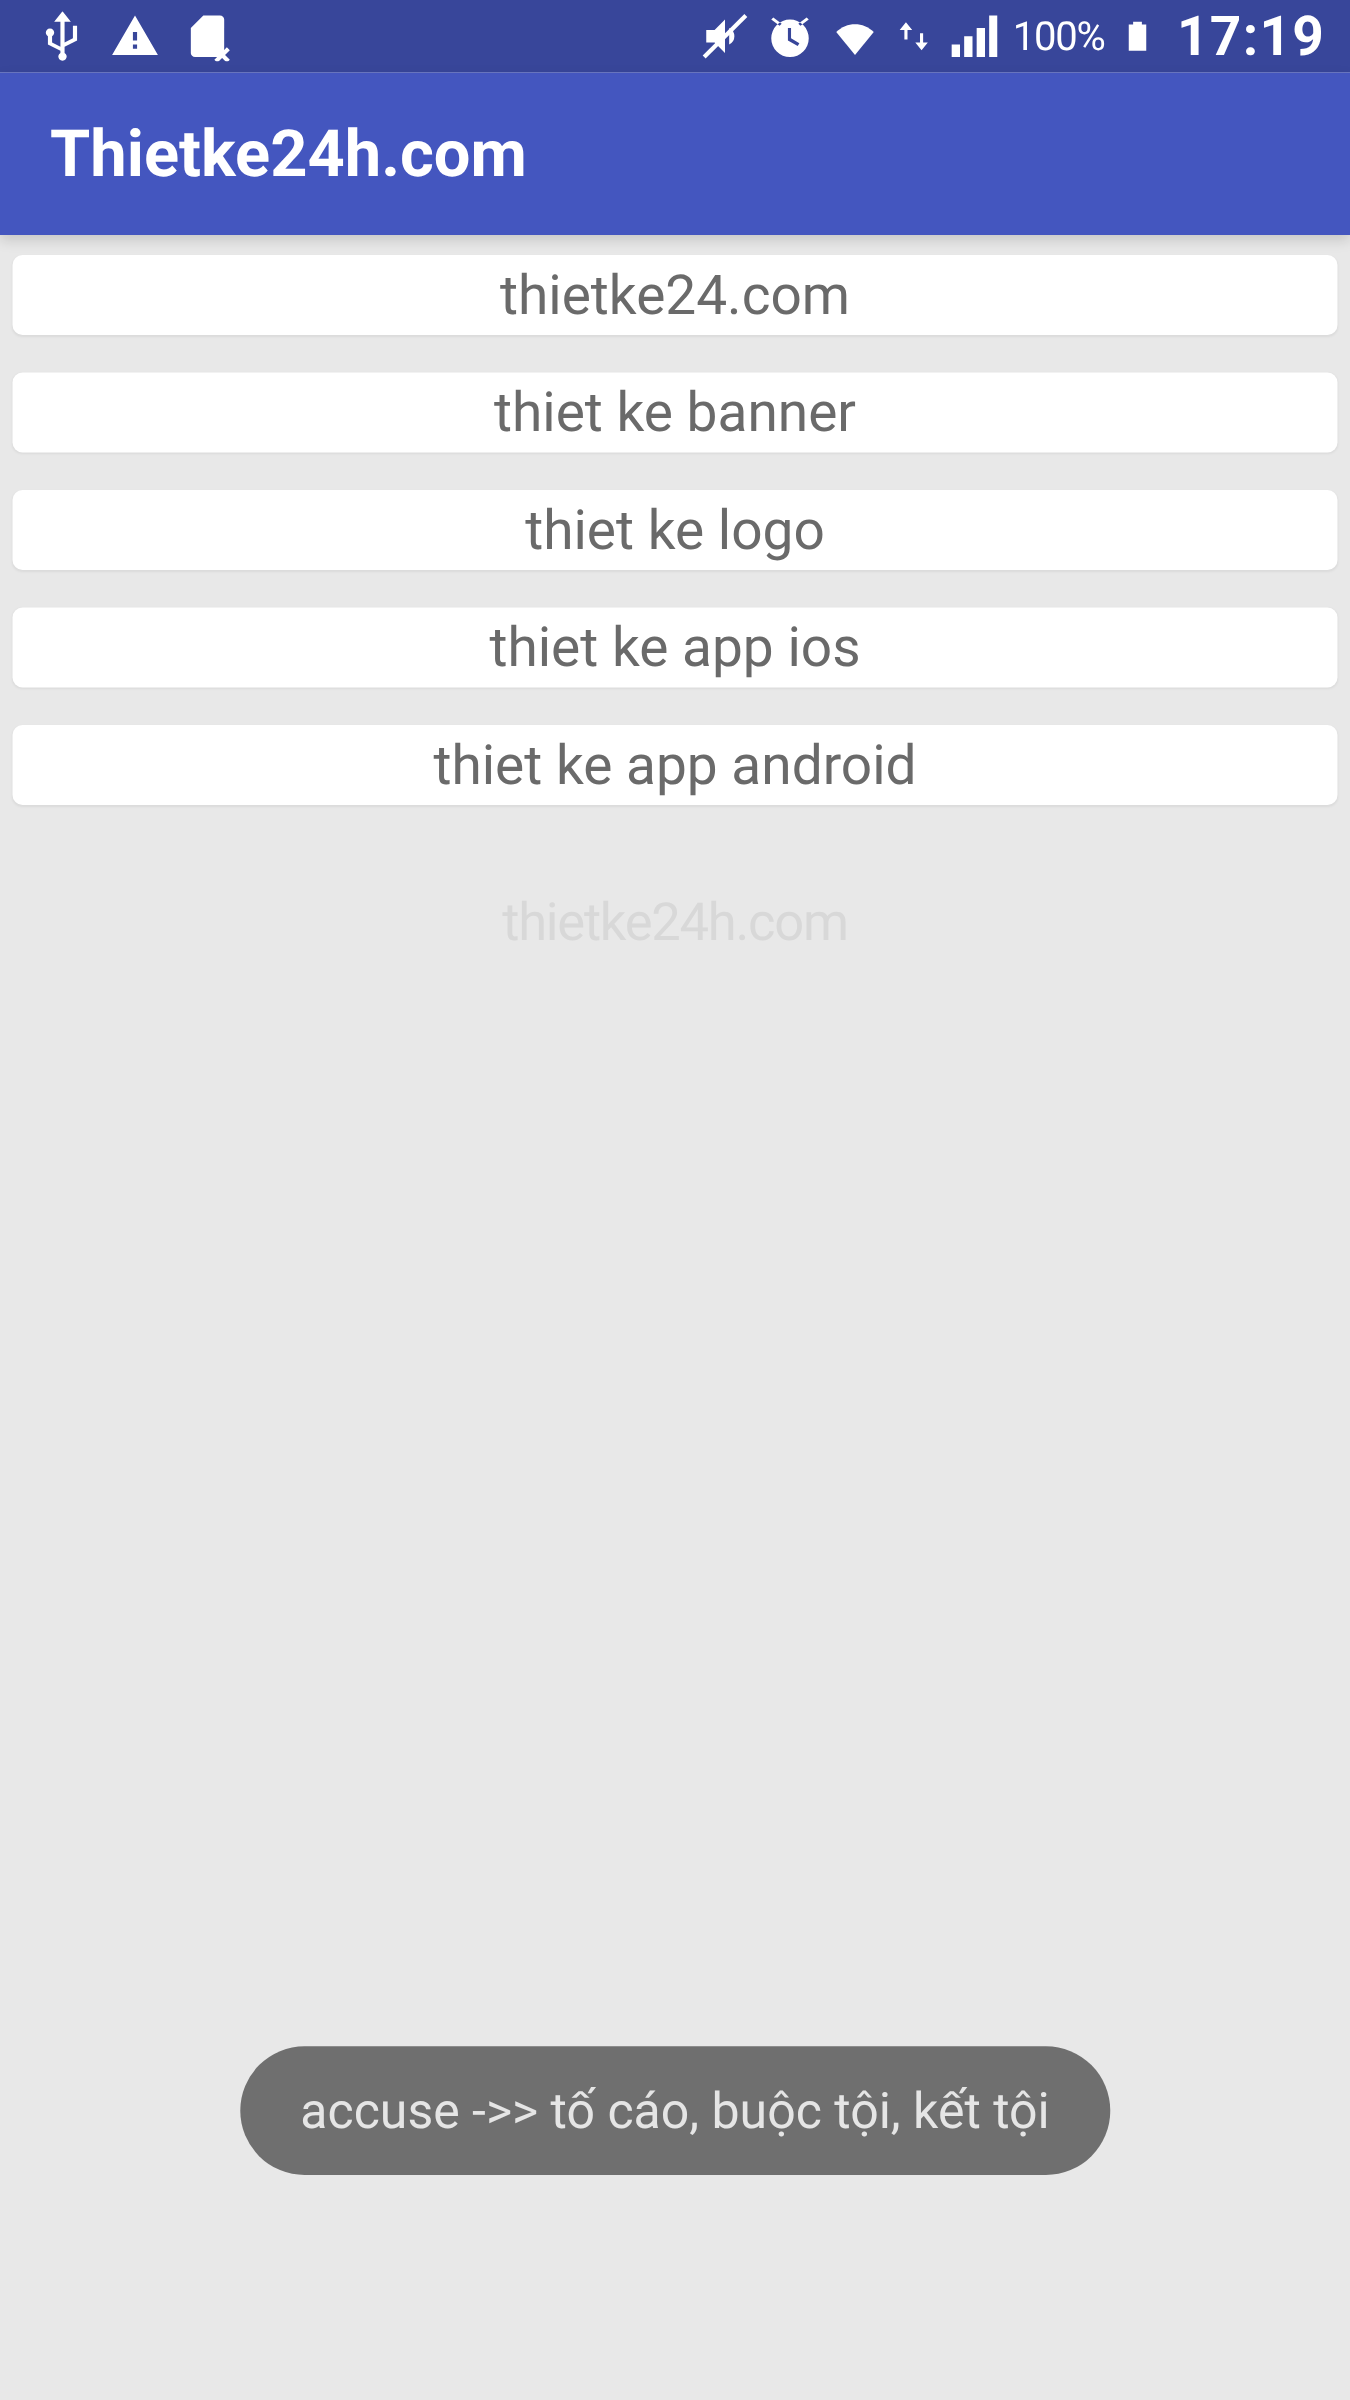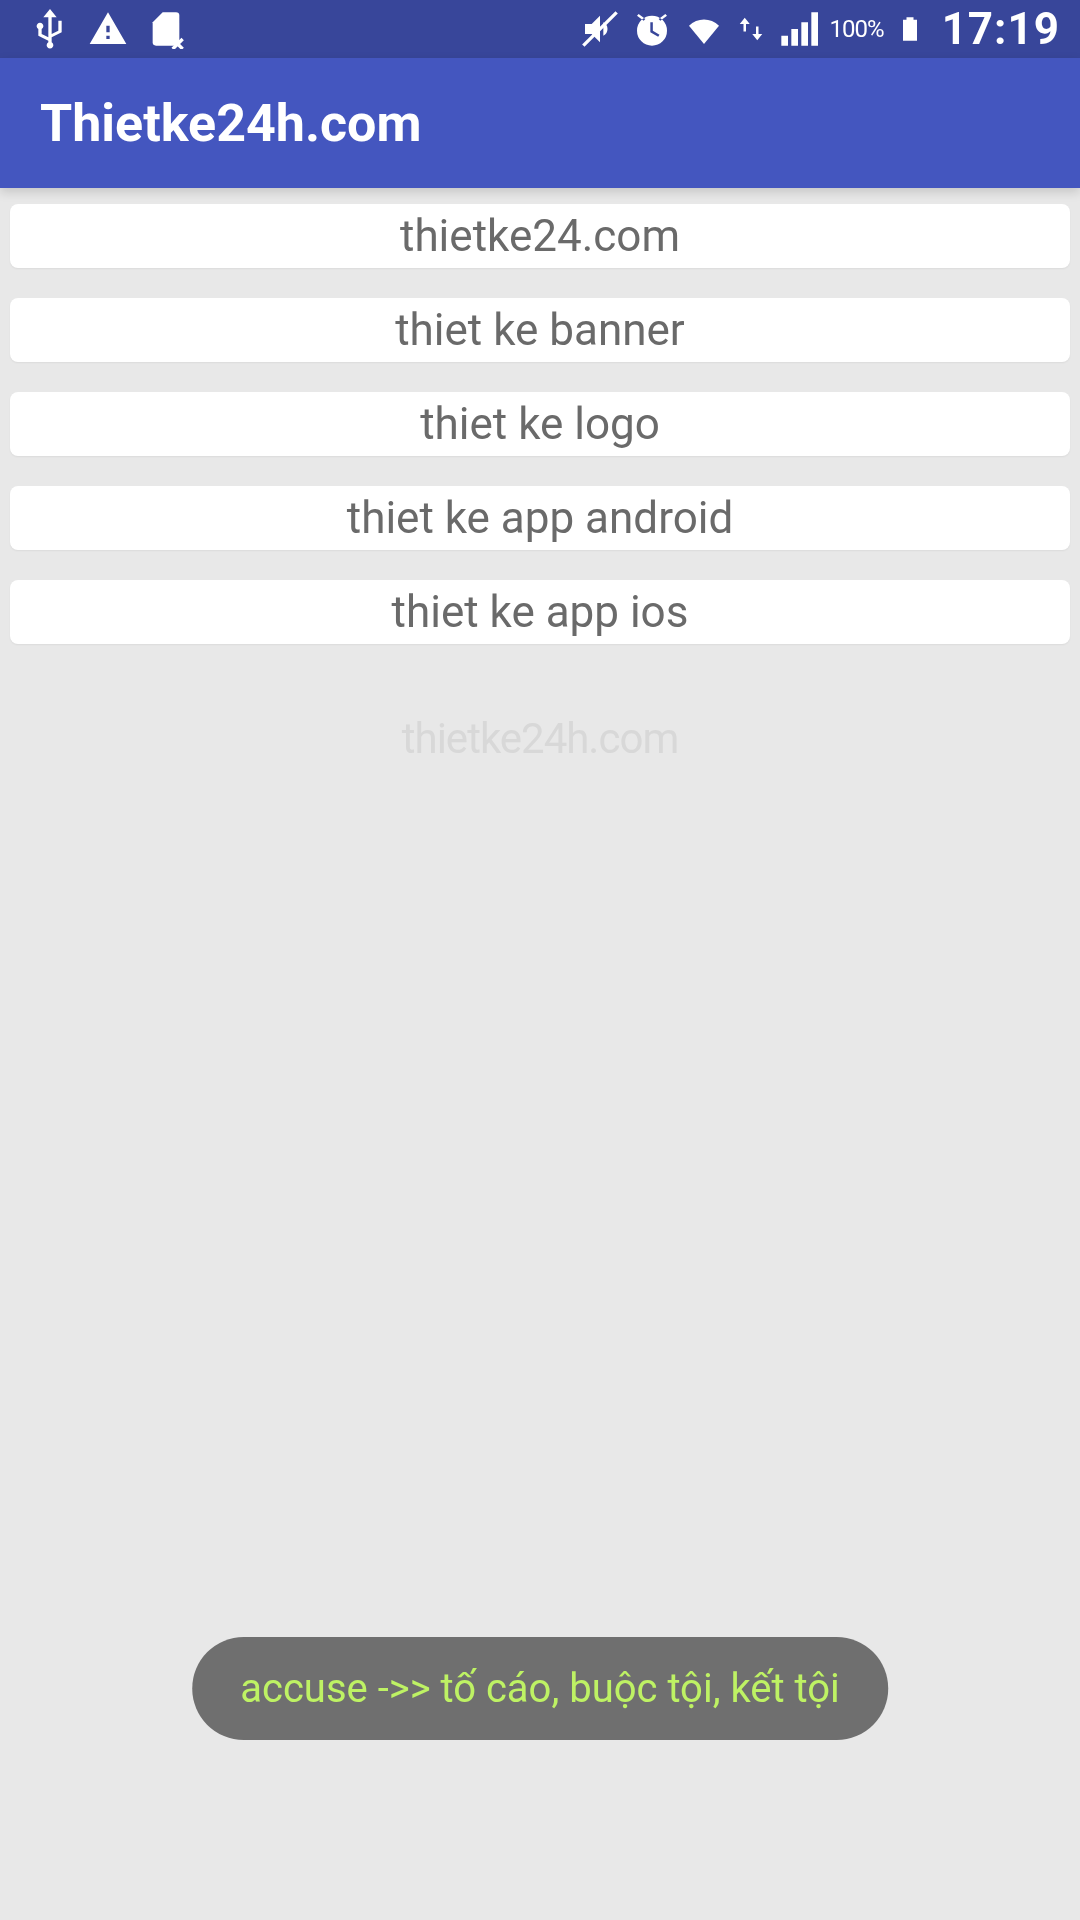--- a/index.html
+++ b/index.html
@@ -21,21 +21,21 @@
     color: #fff;
   }
   .status-left, .status-right {
     display: flex;
     align-items: center;
     gap: 18px;
   }
   .status-right { gap: 12px; }
   .ic { width: 40px; height: 40px; display: inline-flex; align-items: center; justify-content: center; }
   .ic svg { width: 100%; height: 100%; fill: #fff; }
-  .battery-text { font-size: 24px; letter-spacing: -1px; }
+  .battery-text { font-size: 32px; letter-spacing: -1px; }
   .clock { font-size: 44px; font-weight: 700; letter-spacing: 1px; margin-left: 6px; }
 
   .app-bar {
     height: 130px;
     background: #4456bf;
     display: flex;
     align-items: center;
     padding: 0 40px;
     box-shadow: 0 4px 10px rgba(0,0,0,0.15);
   }
@@ -69,21 +69,21 @@
     margin-top: 70px;
     letter-spacing: -1px;
   }
 
   .toast {
     position: absolute;
     bottom: 180px;
     left: 50%;
     transform: translateX(-50%);
     background: #6f6f6f;
-    color: #bef264;
+    color: #e5e5e5;
     border-radius: 60px;
     padding: 28px 48px;
     font-size: 40px;
     white-space: nowrap;
   }
 </style>
 </head>
 <body>
 
 <div class="status-bar">
@@ -143,19 +143,19 @@
 </div>
 
 <div class="app-bar">
   <div class="app-title">Thietke24h.com</div>
 </div>
 
 <div class="list">
   <div class="list-item">thietke24.com</div>
   <div class="list-item">thiet ke banner</div>
   <div class="list-item">thiet ke logo</div>
+  <div class="list-item">thiet ke app ios</div>
   <div class="list-item">thiet ke app android</div>
-  <div class="list-item">thiet ke app ios</div>
 </div>
 
 <div class="watermark">thietke24h.com</div>
 
 <div class="toast">accuse -&gt;&gt; tố cáo, buộc tội, kết tội</div>
 
 </body></html>

